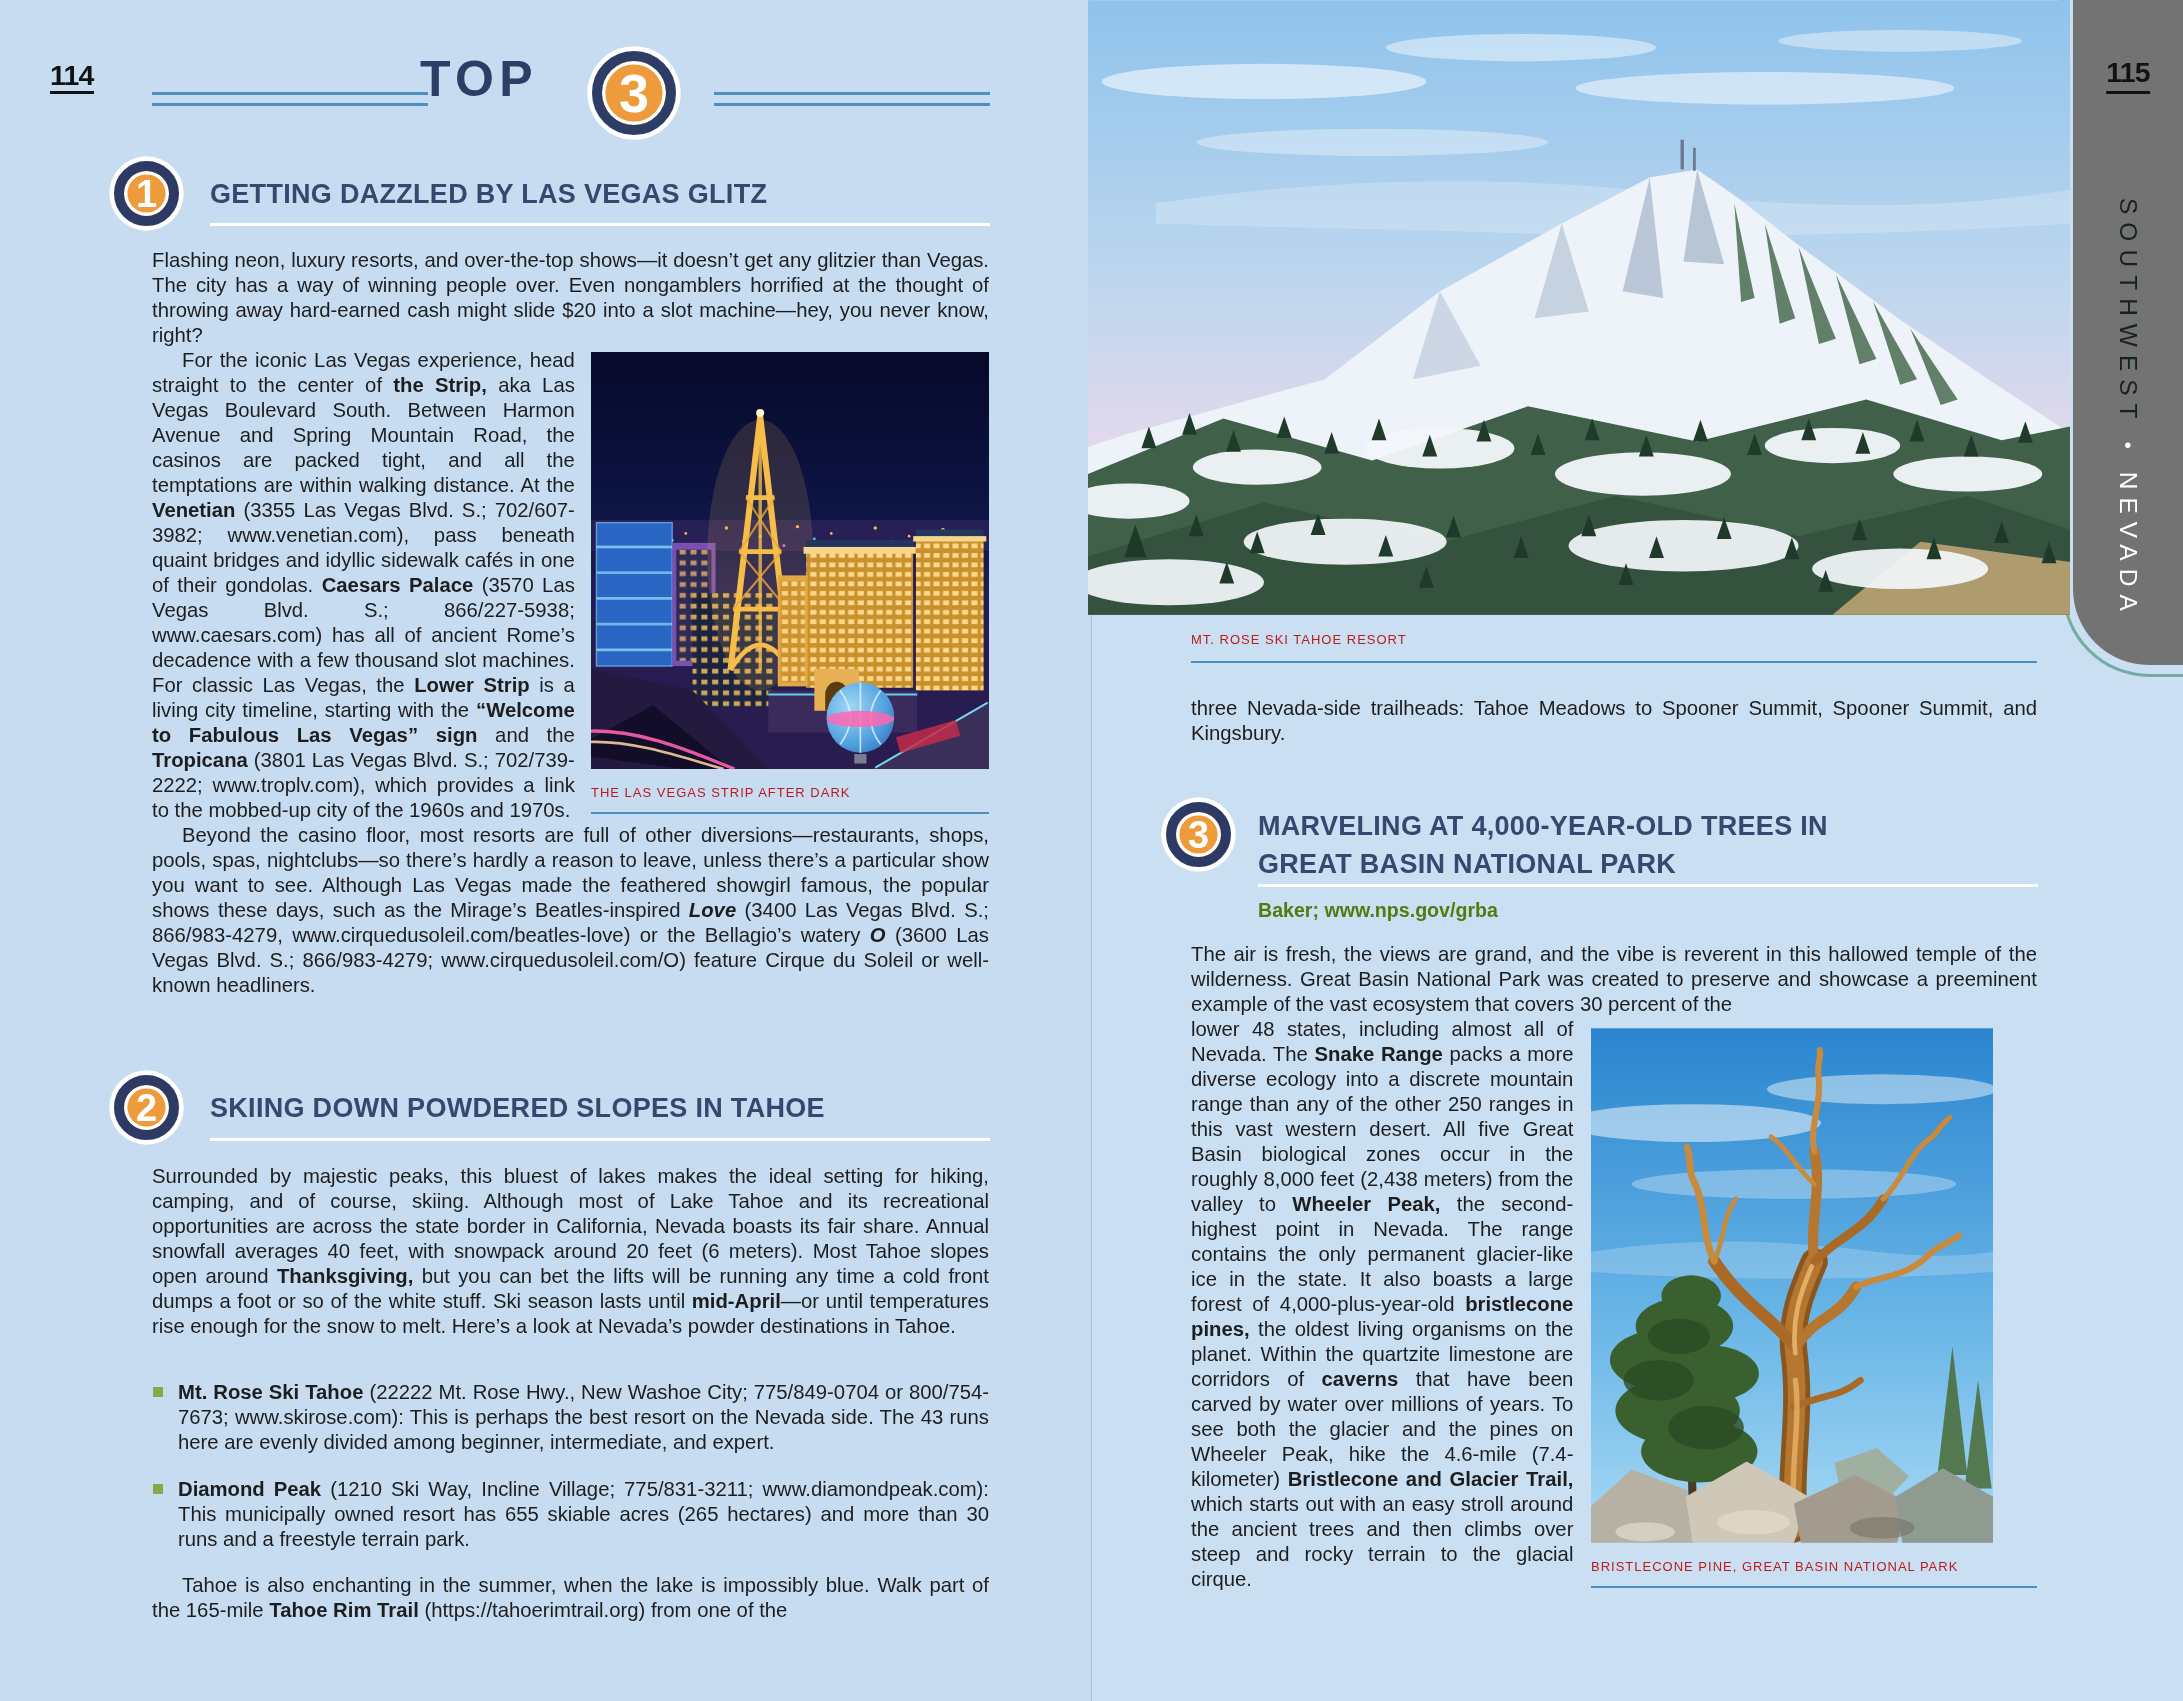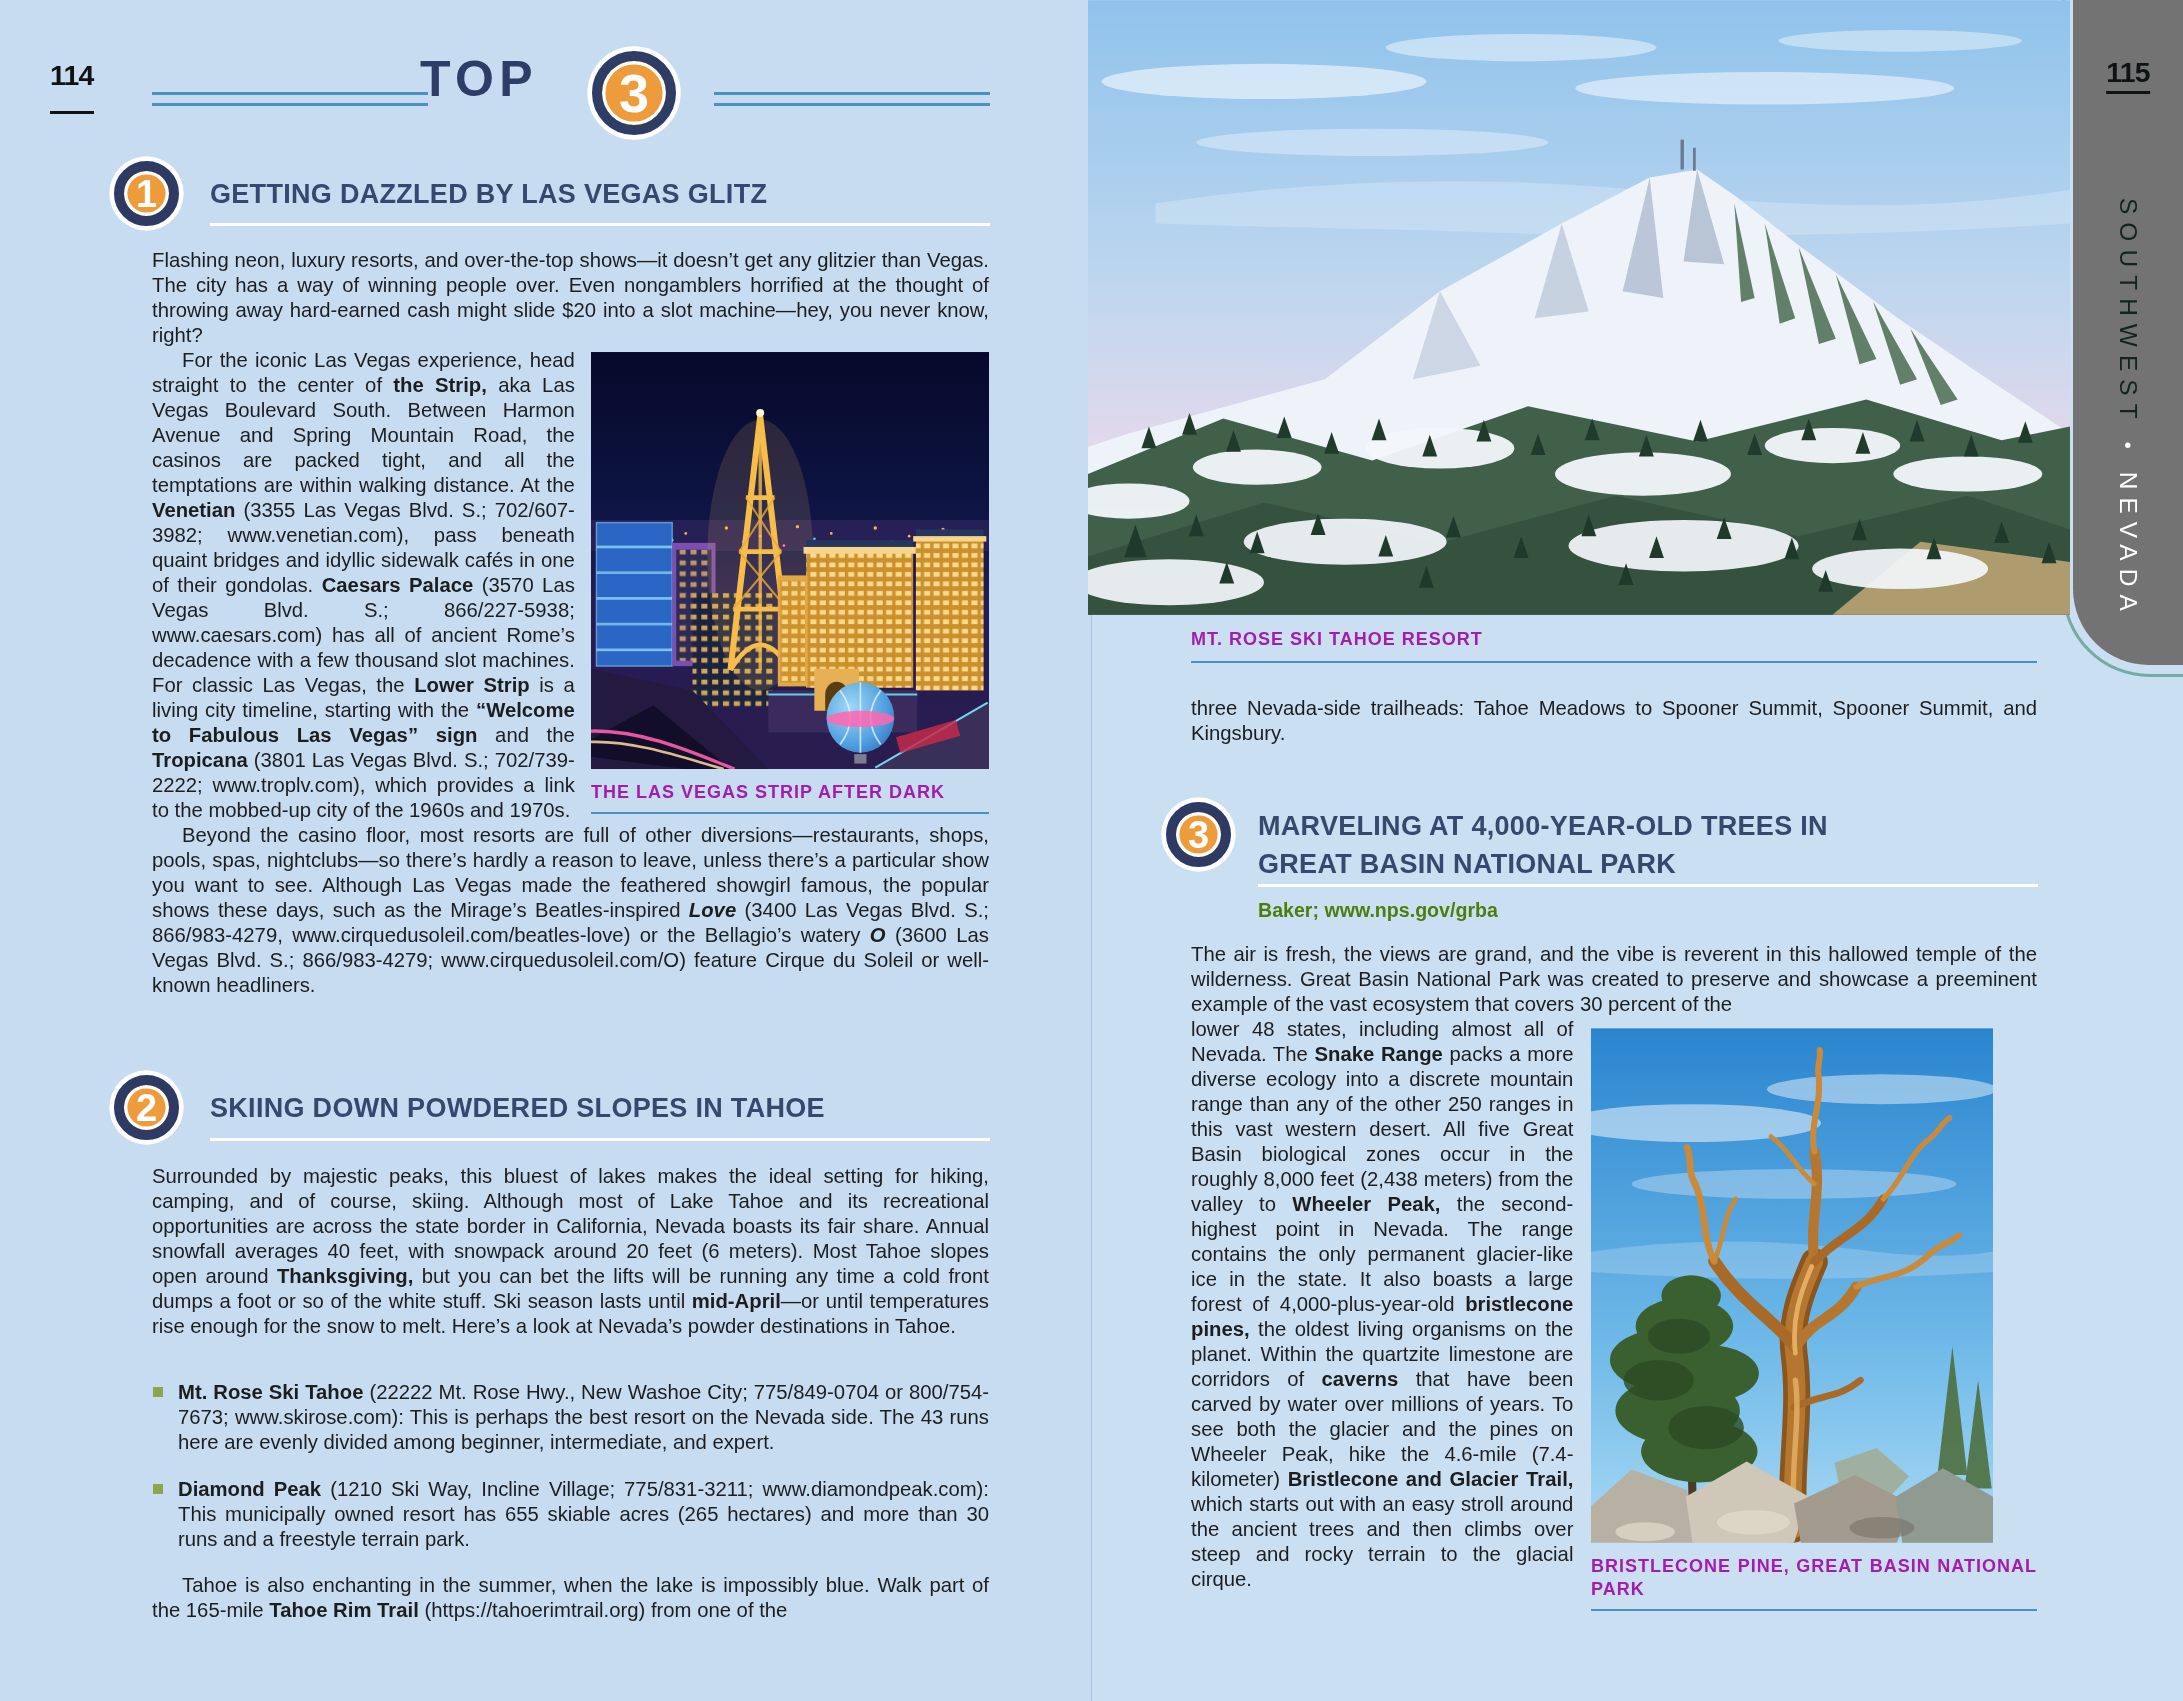--- a/index.html
+++ b/index.html
@@ -14,21 +14,21 @@
 
   
   .body-text { font-size:20.3px; line-height:25px; text-align:justify; }
   .body-text p { margin:0; }
   .indent { text-indent:30px; }
   b { font-weight:700; }
 
   
   .pagenum {
     position:absolute; font-size:28.4px; font-weight:700; letter-spacing:-0.7px; color:#101314;
-    border-bottom:3.4px solid #101314; padding-bottom:22px; line-height:1;
+    border-bottom:3.4px solid #101314; padding-bottom:2px; line-height:1;
   }
   .pagenum-left { left:50px; top:61px; }
 
   
   .hdr-rule { position:absolute; top:92px; height:13.5px; border-top:3.4px solid #4b90c0; border-bottom:3.4px solid #4b90c0; box-sizing:border-box; }
   .hdr-rule.left  { left:152px;  width:276px; }
   .hdr-rule.right { left:714px; width:276px; }
   .logo-word {
     position:absolute; left:420px; top:54px; font-size:50px; font-weight:700; letter-spacing:5.4px;
     color:#2e3d66; line-height:1;
@@ -48,21 +48,21 @@
     display:flex; align-items:center; justify-content:center;
     color:#ffffff; font-size:38px; font-weight:700; line-height:1;
   }
 
   .sec-heading { position:absolute; font-size:27px; font-weight:700; letter-spacing:0.3px; color:#36486e; line-height:38px; }
   .sec-rule { position:absolute; height:3.4px; background:#ffffff; }
   .subtitle { position:absolute; font-size:19.6px; font-weight:700; color:#4d7c0f; }
 
   
   figure { margin:0; }
-  .fig-caption { font-size:18px; letter-spacing:1px; color:#a21caf; line-height:23px; margin-top:12.2px;font-weight:bold; }
+  .fig-caption { font-size:13px; letter-spacing:1px; color:#b91c1c; line-height:23px; margin-top:12.2px; }
   .cap-rule { height:2px; background:#4b90c0; margin-top:8.1px; }
   .lv-figure { float:right; width:398px; margin:4.1px 0 4.1px 16.2px; }
   .bc-figure { float:right; width:446px; margin:10.8px 0 4.1px 17.6px; }
   svg { display:block; }
 
   
   .s1-intro   { position:absolute; left:152px; top:248px;  width:837px; }
   .s1-flow    { position:absolute; left:152px; top:348px;  width:837px; height:720px; overflow:hidden; }
   .s2-body    { position:absolute; left:152px; top:1164px; width:837px; }
   .s2-list    { position:absolute; left:152px; top:1380px; width:837px; }

